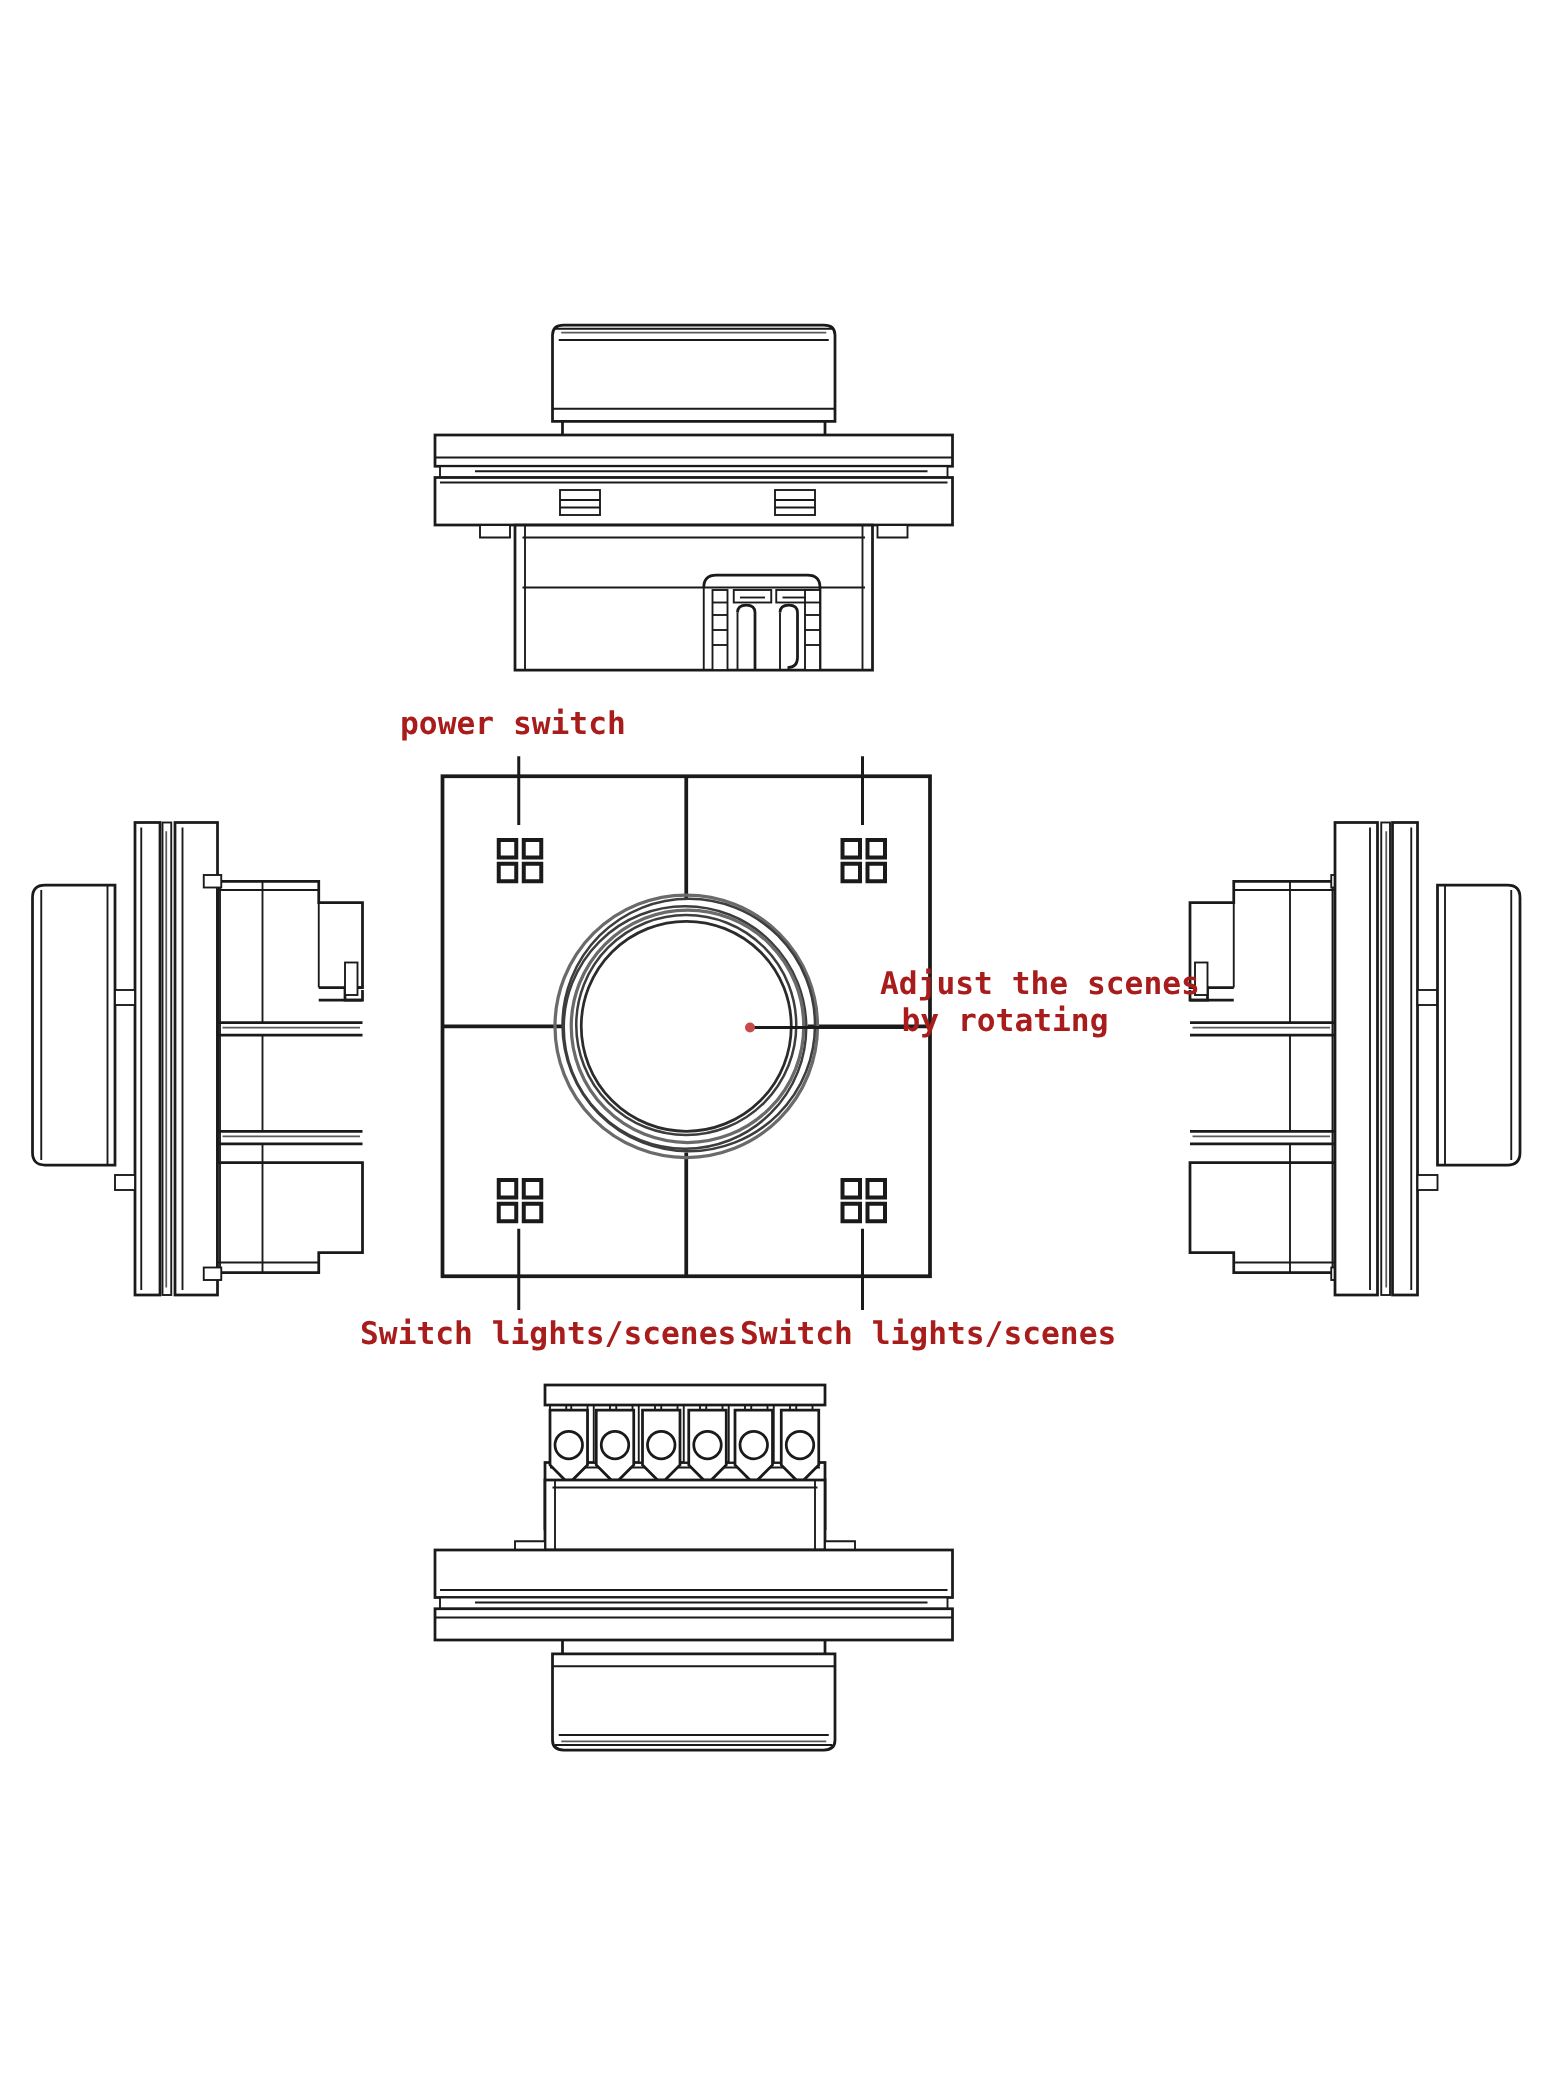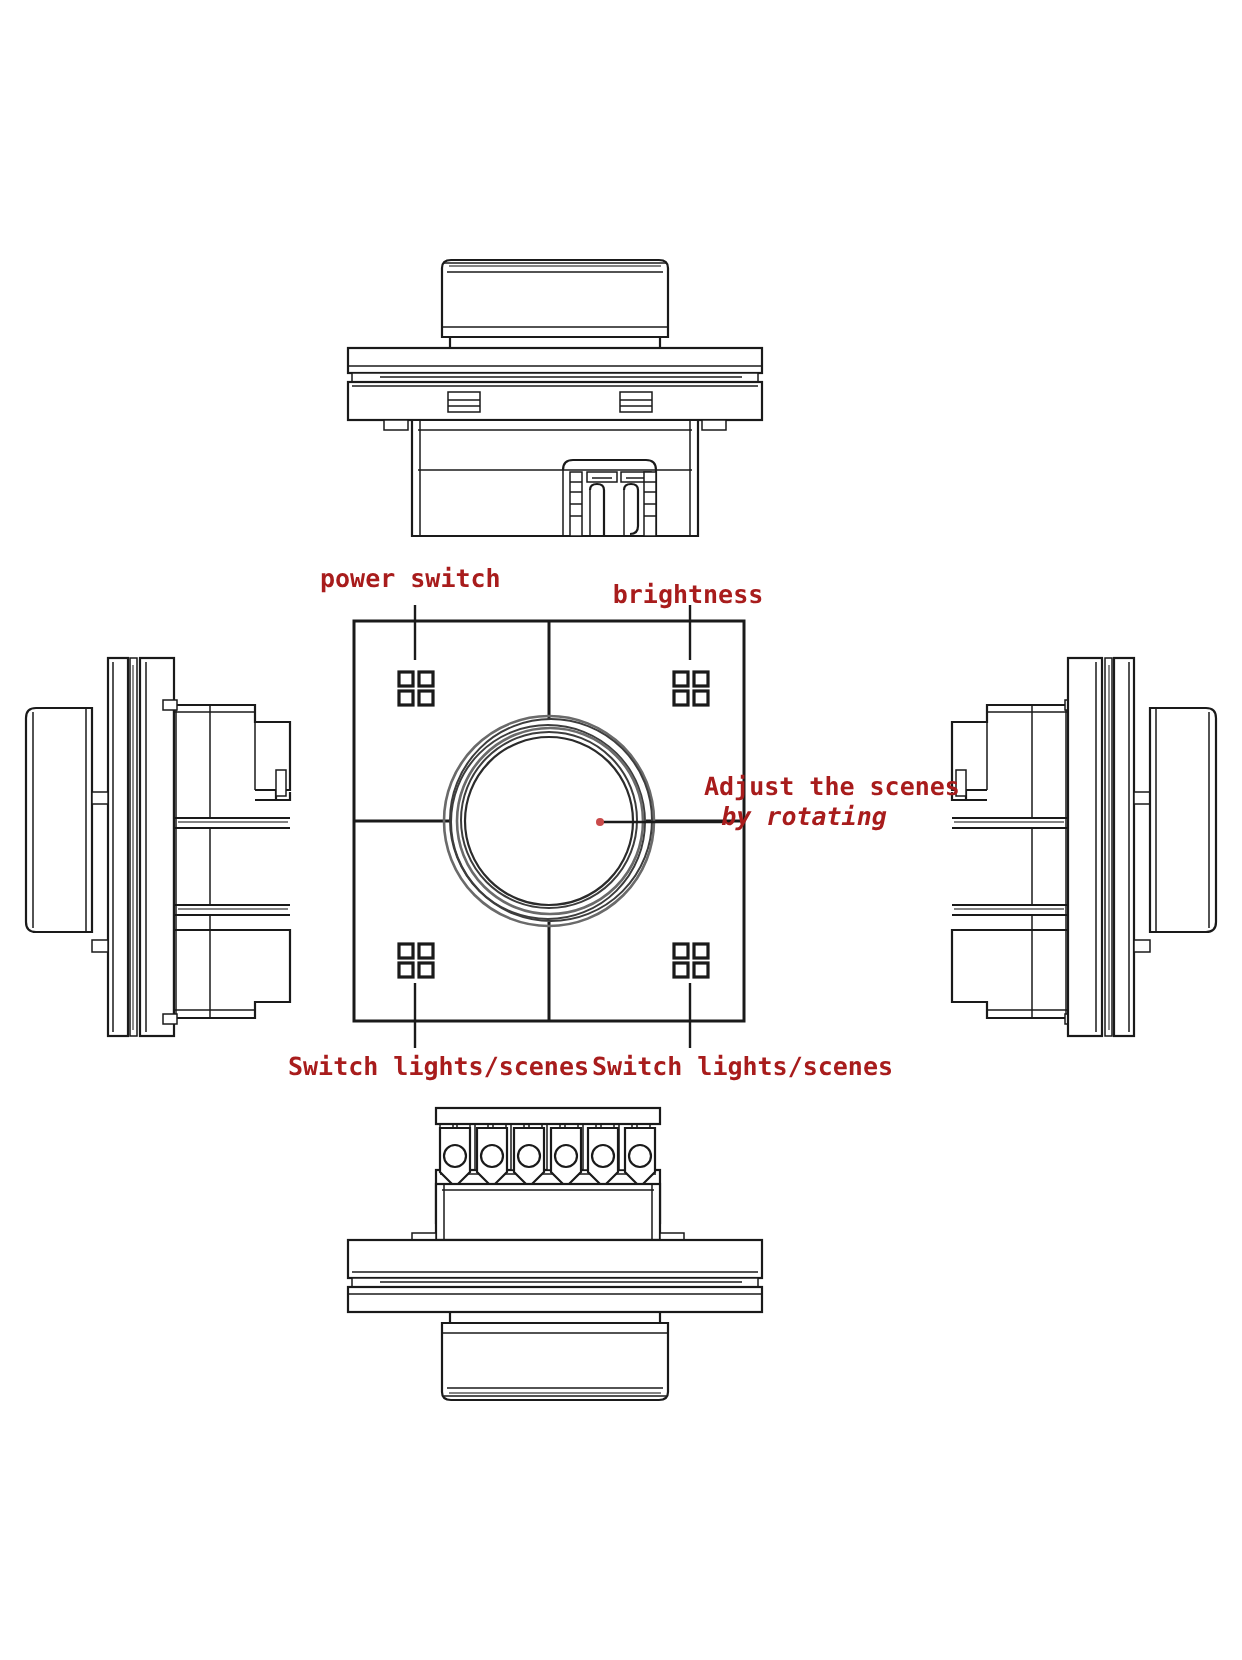--- a/index.html
+++ b/index.html
@@ -337,23 +337,22 @@
       <path class="ln-t" d="M447,1388 L663,1388"></path>
       <path class="ln-t" d="M444,1396 L666,1396"></path>
       <path class="ln-t" d="M442,1333 L668,1333"></path>
       <path class="ln-h" d="M449,1393 L661,1393"></path>
     </g>
   </svg>
 
   <div class="ann-layer">
     <div class="ann" style="left:320px; top:562px; width:195px;">power switch</div>
 
-    <div class="ann center" style="left:528px; top:578px; width:320px;">brightness</div>
 
     <div class="ann" style="left:704px; top:770px; width:200px;">Adjust the scenes</div>
-    <div class="ann center" style="left:704px; top:800px; width:200px;font-style:italic;">by rotating</div>
+    <div class="ann center" style="left:704px; top:800px; width:200px;">by rotating</div>
 
     <div class="ann center" style="left:288px; top:1050px; width:255px;">Switch lights/scenes</div>
 
     <div class="ann center" style="left:592px; top:1050px; width:255px;">Switch lights/scenes</div>
   </div>
 
 </div>
 
 </body></html>

